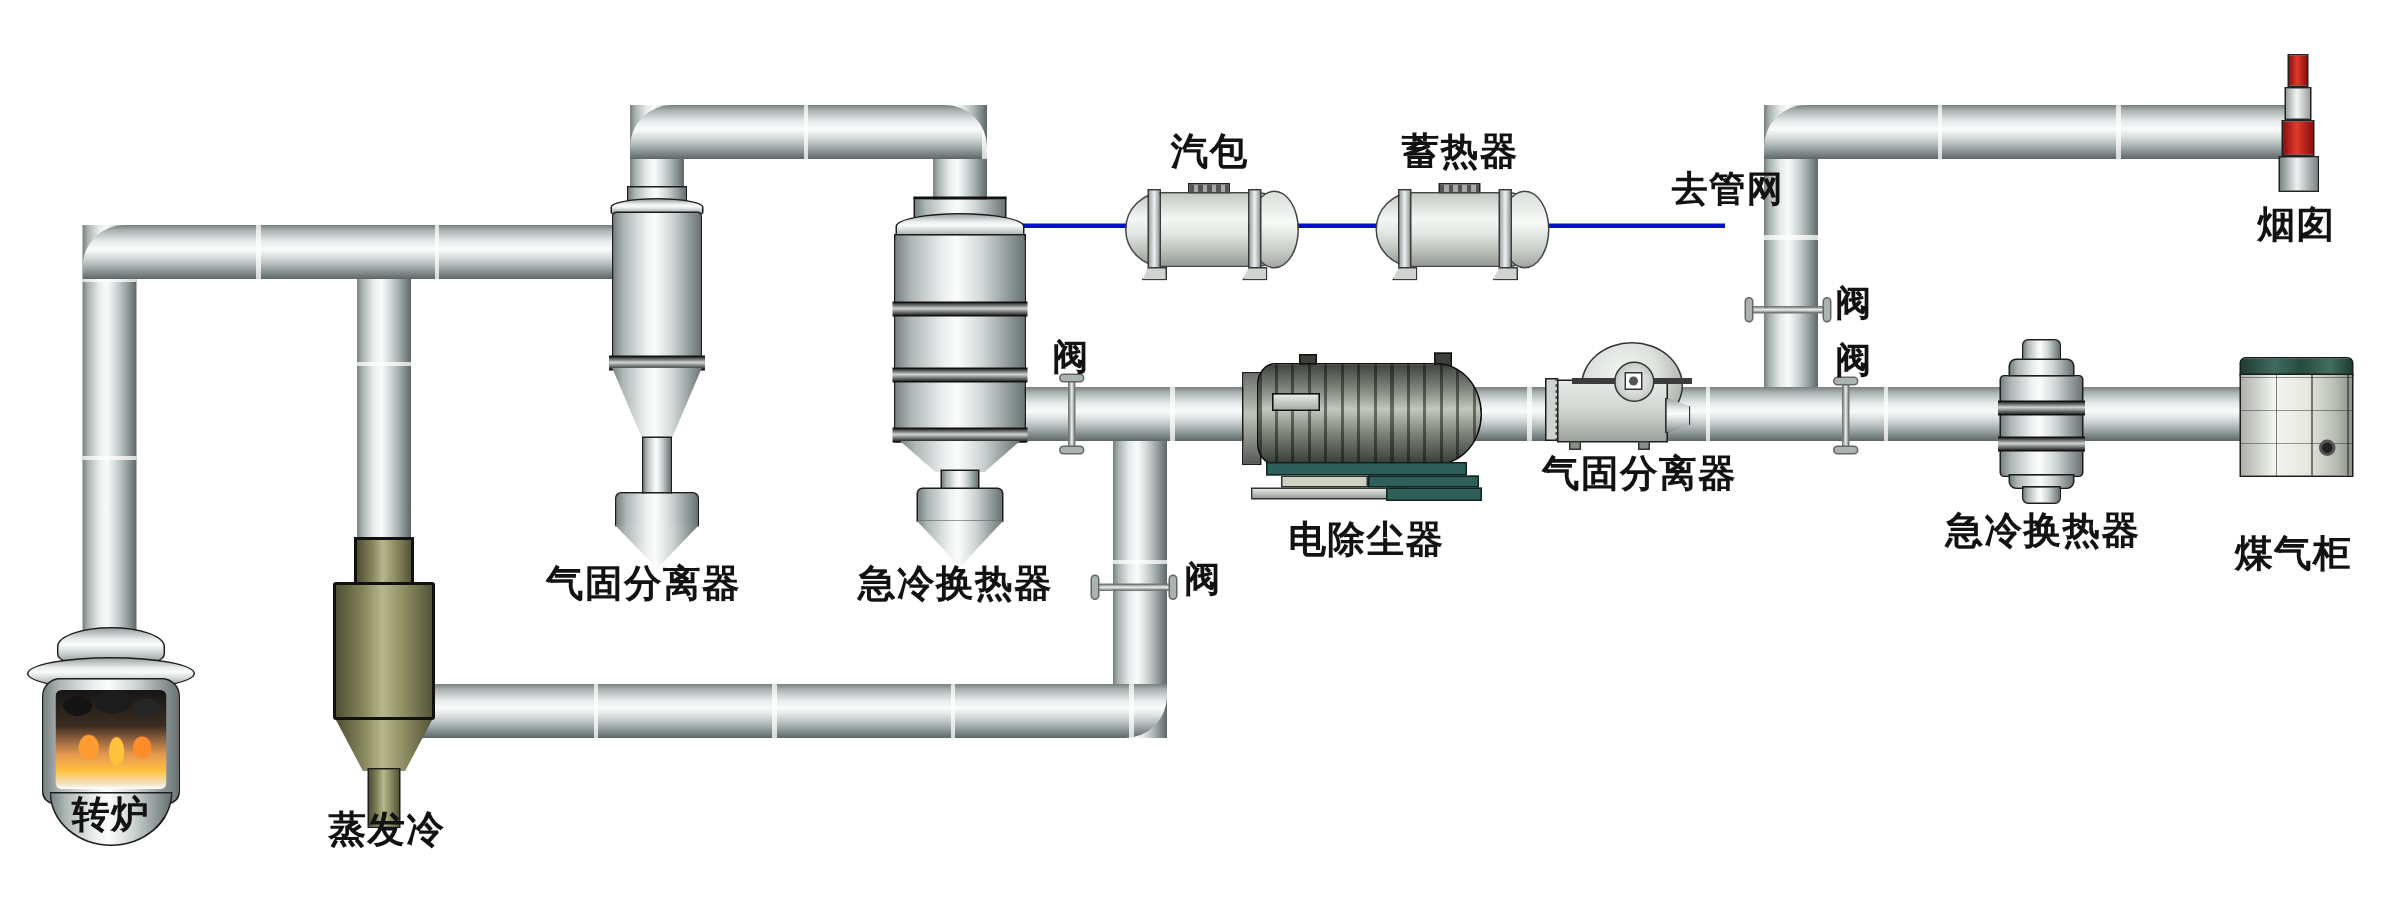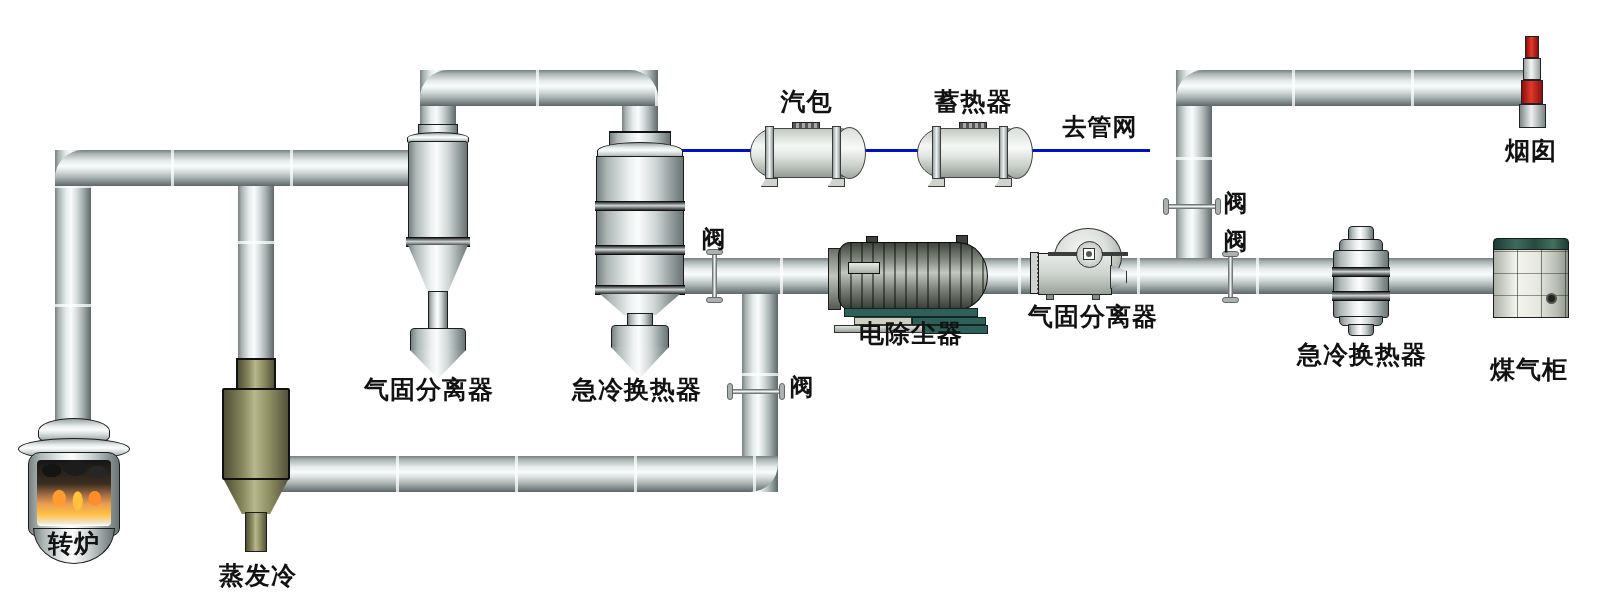--- a/index.html
+++ b/index.html
@@ -228,27 +228,27 @@
     <div class="cap-v" style="left:0;"></div>
     <div class="cap-v" style="right:0;"></div>
   </div>
   <div class="abs" style="left:1222px;top:251px;width:17px;height:52px;">
     <div class="stem-v"></div>
     <div class="cap-h" style="top:0;"></div>
     <div class="cap-h" style="bottom:0;"></div>
   </div>
 
   <div class="lbl" style="left:18px;top:530px;width:112px;">转炉</div>
-  <div class="lbl" style="left:203px;top:562px;width:110px;">蒸发冷</div>
+  <div class="lbl" style="left:203px;top:540px;width:110px;">蒸发冷</div>
   <div class="lbl" style="left:556px;top:376px;width:162px;">急冷换热器</div>
   <div class="lbl" style="left:348px;top:376px;width:162px;">气固分离器</div>
   <div class="lbl" style="left:750px;top:88px;width:113px;">汽包</div>
   <div class="lbl" style="left:913px;top:88px;width:121px;">蓄热器</div>
-  <div class="lbl lbl-s" style="left:1050px;top:114px;width:100px;">去管网</div>
-  <div class="lbl" style="left:845px;top:320px;width:132px;">电除尘器</div>
+  <div class="lbl lbl-s" style="left:1102px;top:114px;width:100px;">去管网</div>
+  <div class="lbl" style="left:845px;top:347px;width:132px;">电除尘器</div>
   <div class="lbl" style="left:1028px;top:303px;width:126px;">气固分离器</div>
   <div class="lbl" style="left:1495px;top:137px;width:72px;">烟囱</div>
   <div class="lbl" style="left:1297px;top:341px;width:128px;">急冷换热器</div>
   <div class="lbl" style="left:1477px;top:356px;width:104px;">煤气柜</div>
 
   <div class="lbl lbl-s" style="left:697px;top:226px;width:34px;">阀</div>
   <div class="lbl lbl-s" style="left:785px;top:374px;width:34px;">阀</div>
   <div class="lbl lbl-s" style="left:1219px;top:190px;width:34px;">阀</div>
   <div class="lbl lbl-s" style="left:1219px;top:228px;width:34px;">阀</div>
 

